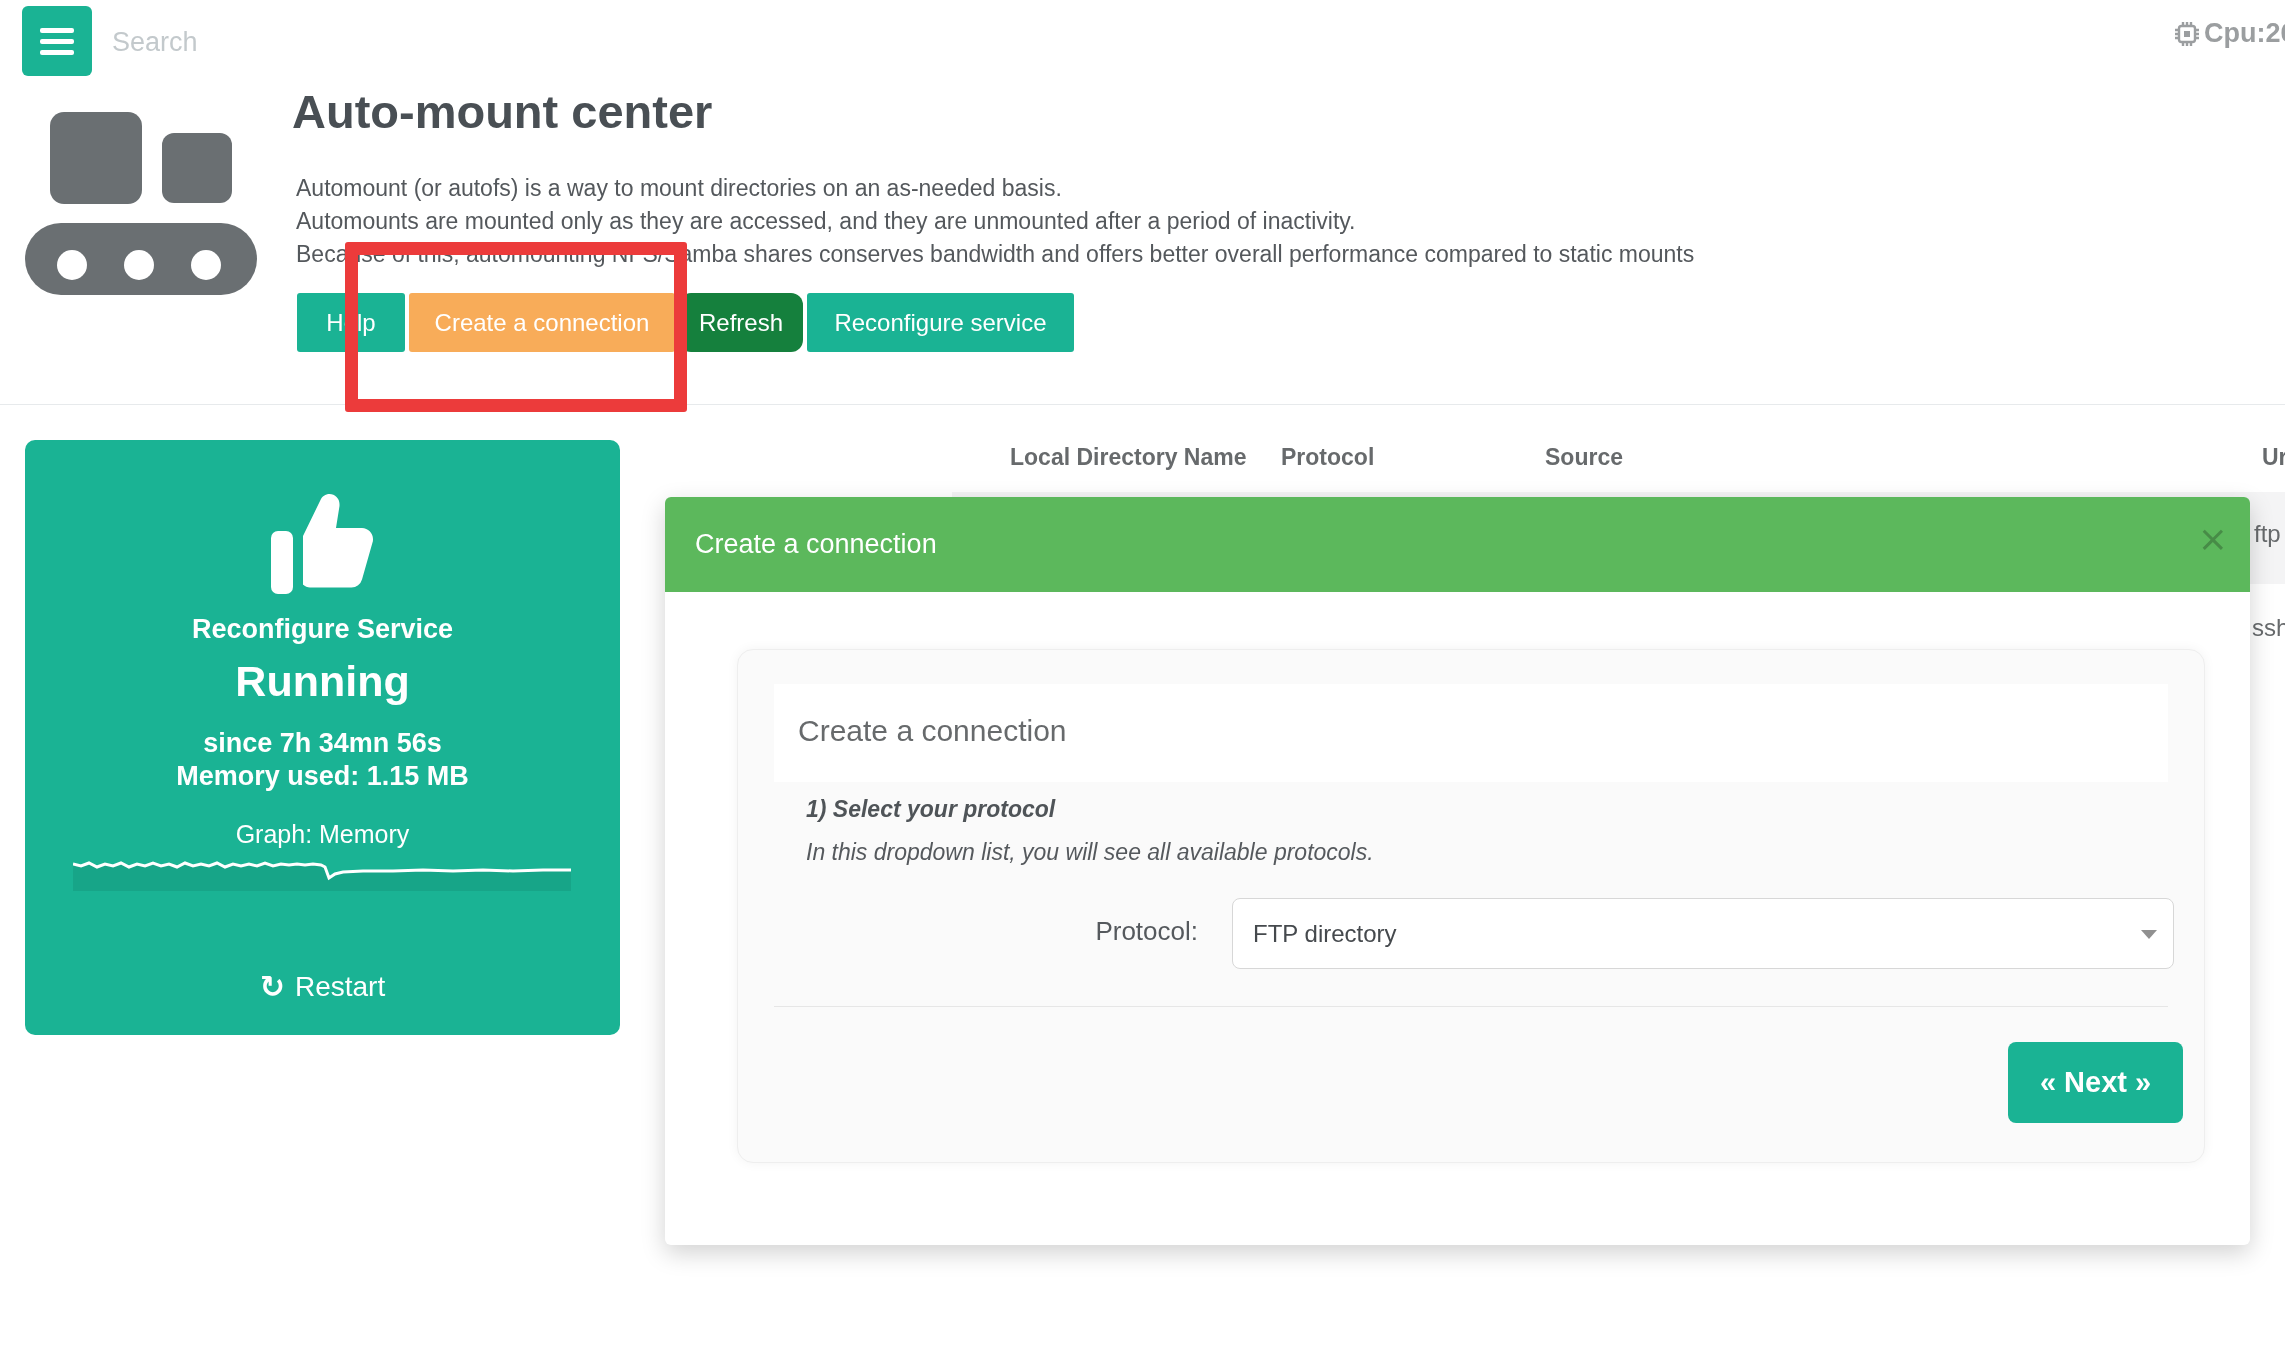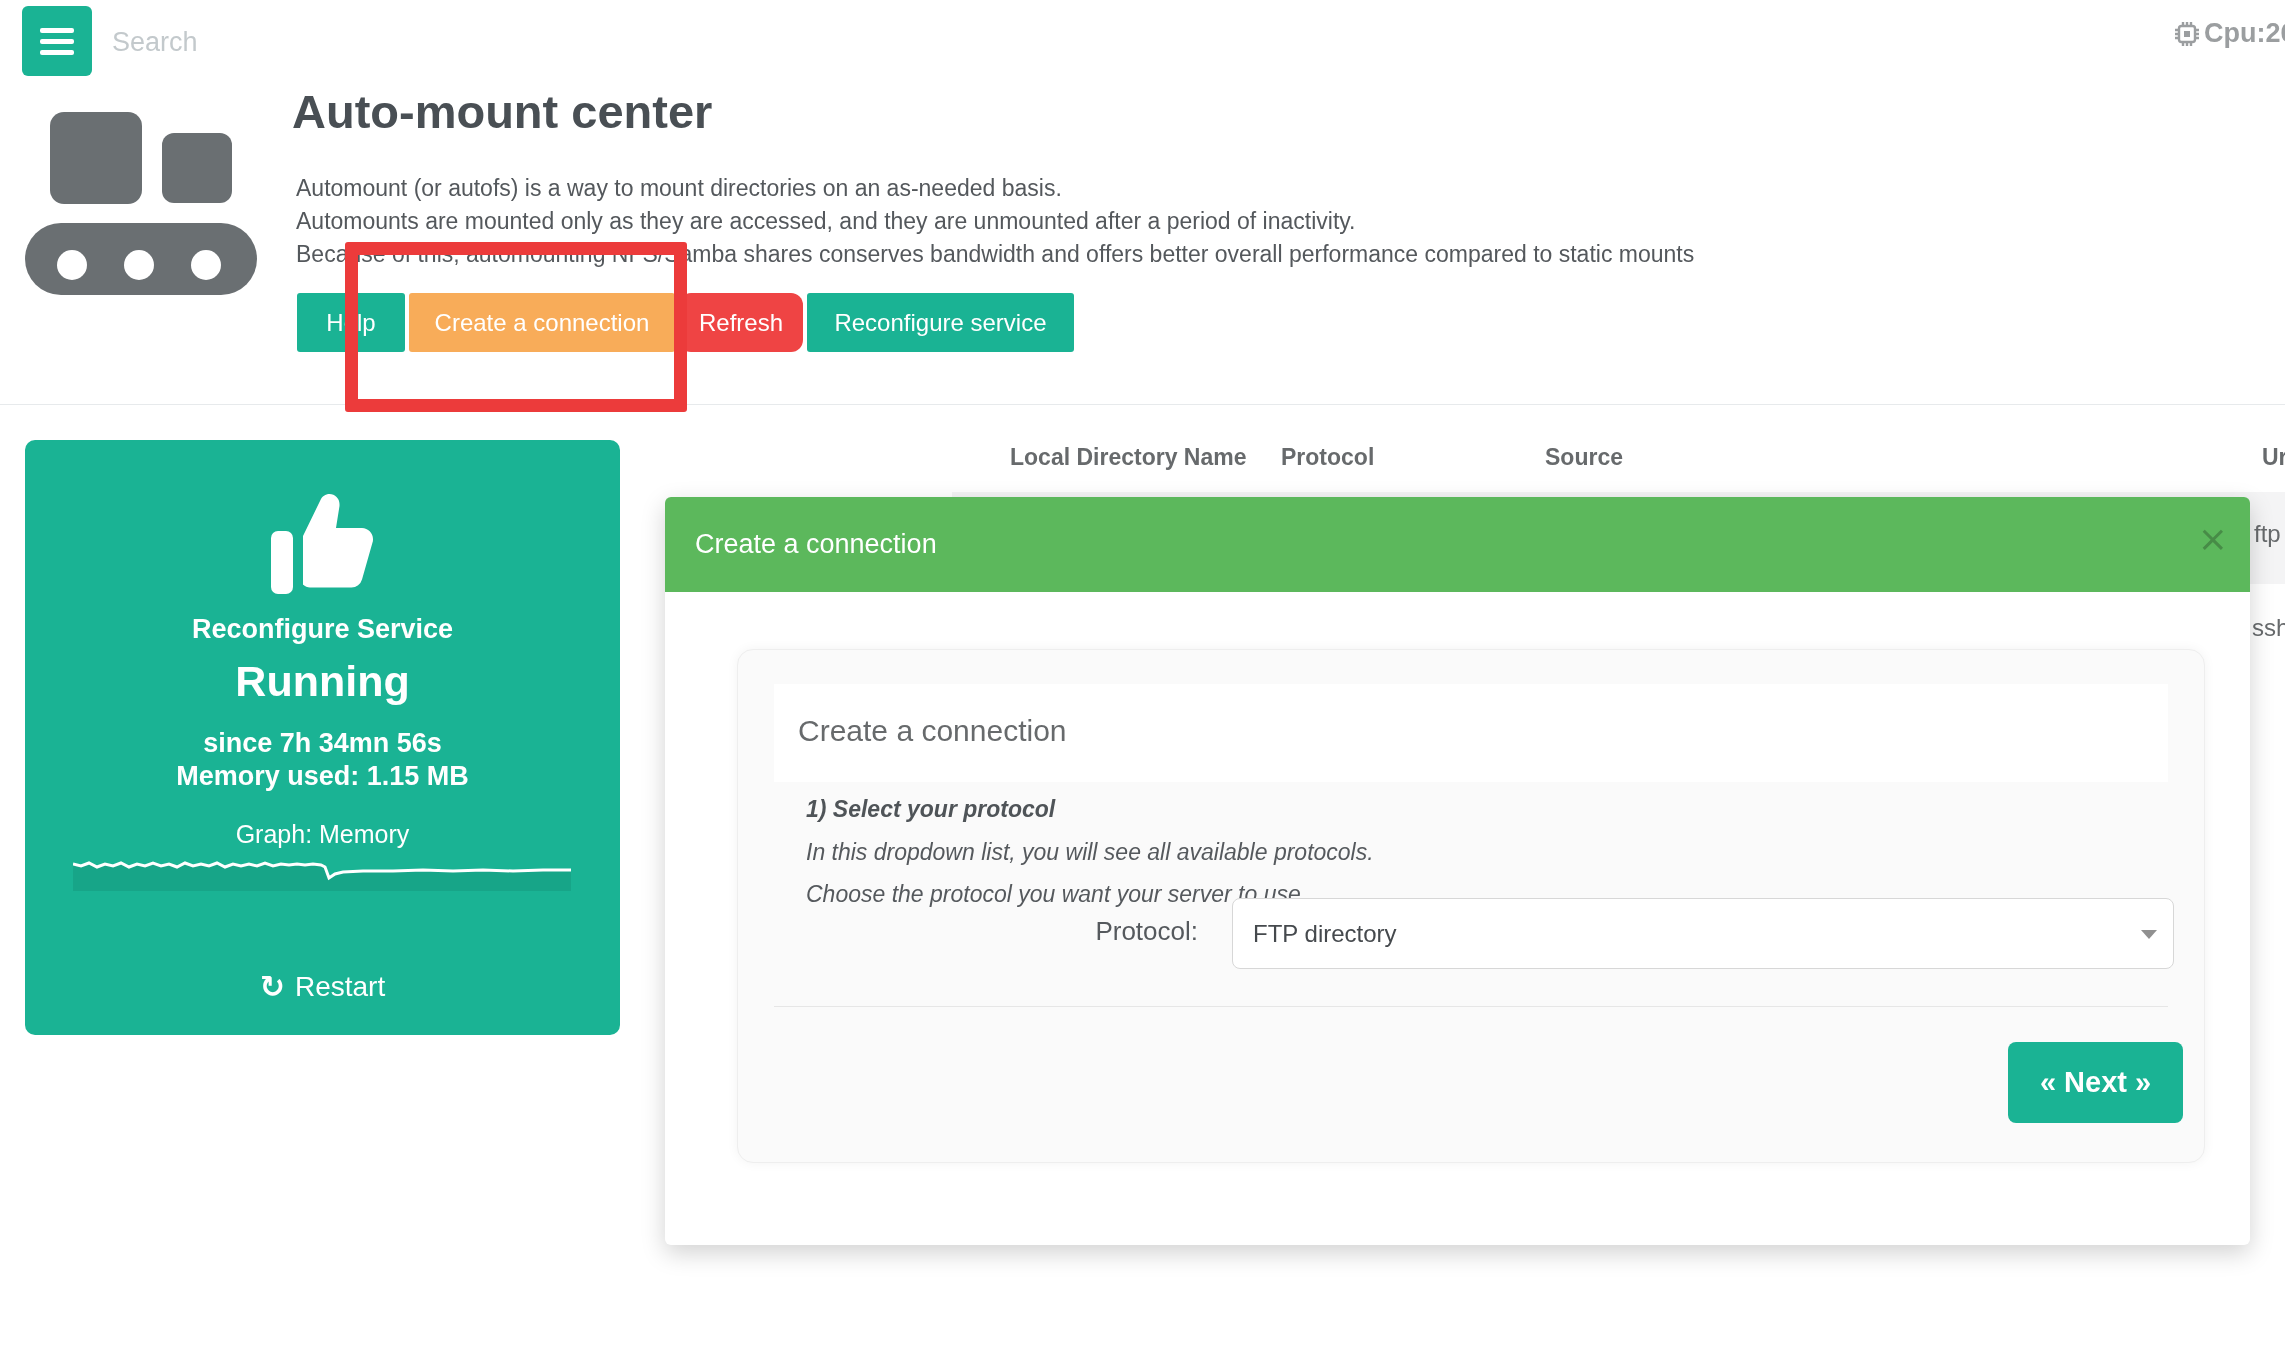--- a/index.html
+++ b/index.html
@@ -32,21 +32,21 @@
   .module-icon .dot { position:absolute; top:140px; width:30px; height:30px;
     background:#fff; border-radius:50%; }
   .page-title { left:292px; top:84px; font-size:47px; font-weight:700; color:#494f54;text-align:right; }
   .desc { left:296px; top:172px; font-size:23px; color:#54585c; line-height:33px; }
 
   .btn-row { left:297px; top:293px; display:flex; gap:4px; }
   .btn { height:59px; display:flex; align-items:center; justify-content:center;
     color:#fff; font-size:24px; border:none; border-radius:3px; cursor:pointer; white-space:nowrap; }
   .btn-teal   { background:#1ab394; }
   .btn-orange { background:#f8ac59; }
-  .btn-cyan   { background:#ef4444;border-radius:12px; }
+  .btn-cyan   { background:#15803d;border-radius:12px; }
   .w-help { width:108px; } .w-create { width:266px; } .w-refresh { width:124px; } .w-reconf { width:267px; }
 
   .page-divider { left:0; top:404px; width:2285px; border-top:1px solid #e7eaec; }
 
   .annotation-rect { left:345px; top:242px; width:342px; height:170px;
     border:13px solid #ec3b3b; border-radius:3px; z-index:60; pointer-events:none; }
 
   
   .status-panel { left:25px; top:440px; width:595px; height:595px; background:#1ab394;
     border-radius:10px; color:#fff; display:flex; flex-direction:column; align-items:center; }
@@ -182,21 +182,20 @@
   <div class="modal-header">
     <div class="modal-title">Create a connection</div>
     <div class="modal-close">×</div>
   </div>
 
   <div class="wizard-card">
     <div class="wizard-head-strip"></div>
     <div class="wizard-heading">Create a connection</div>
     <div class="step-title">1) Select your protocol</div>
     <div class="step-help1">In this dropdown list, you will see all available protocols.</div>
-    <div class="step-help2">Choose the protocol you want your server to use.</div>
 
     <div class="protocol-label">Protocol:</div>
     <div class="protocol-select">
       <span class="value">FTP directory</span>
       <span class="caret"></span>
     </div>
 
     <div class="wizard-divider"></div>
     <button class="next-btn">« Next »</button>
   </div>

